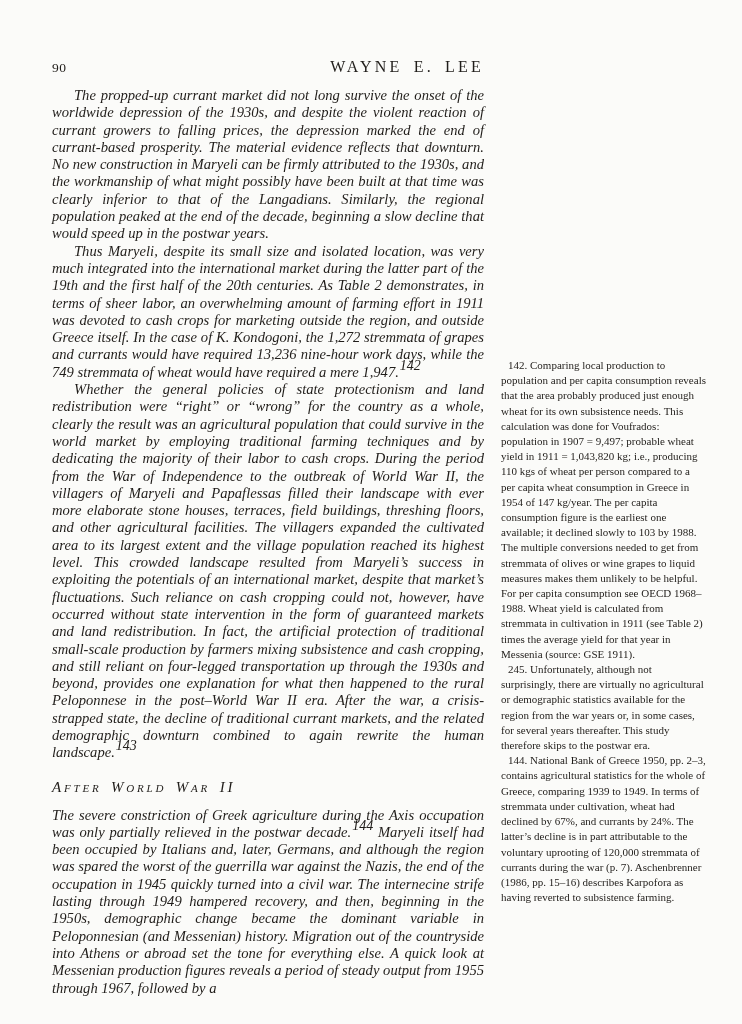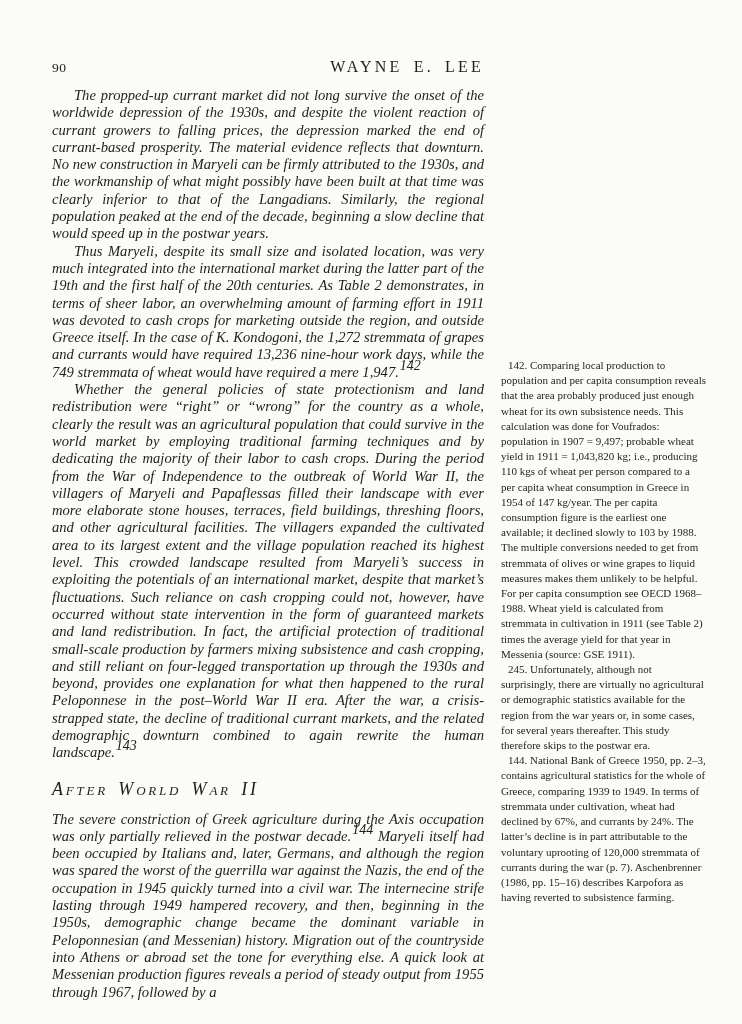--- a/index.html
+++ b/index.html
@@ -57,21 +57,21 @@
   }
   sup.note-ref {
     font-size: 14px;
     line-height: 0;
     position: relative;
     top: -1px;
     margin-left: 1px;
   }
   h2.section-heading {
     margin: 17px 0 11px 0;
-    font-size: 18px;
+    font-size: 15px;
     font-weight: normal;
     font-variant: small-caps;
     letter-spacing: 2.8px;
     word-spacing: 3px;
   }
   .footnotes-col {
     position: absolute;
     top: 358px;
     left: 501px;
     width: 205px;

